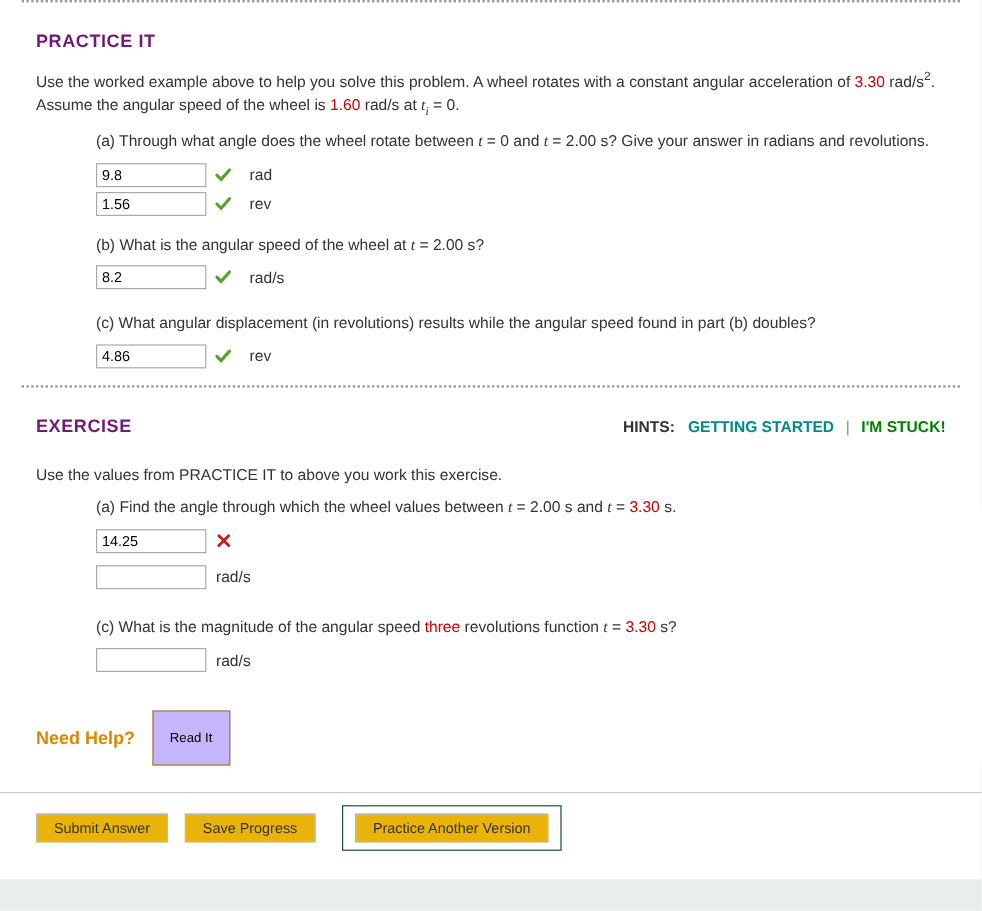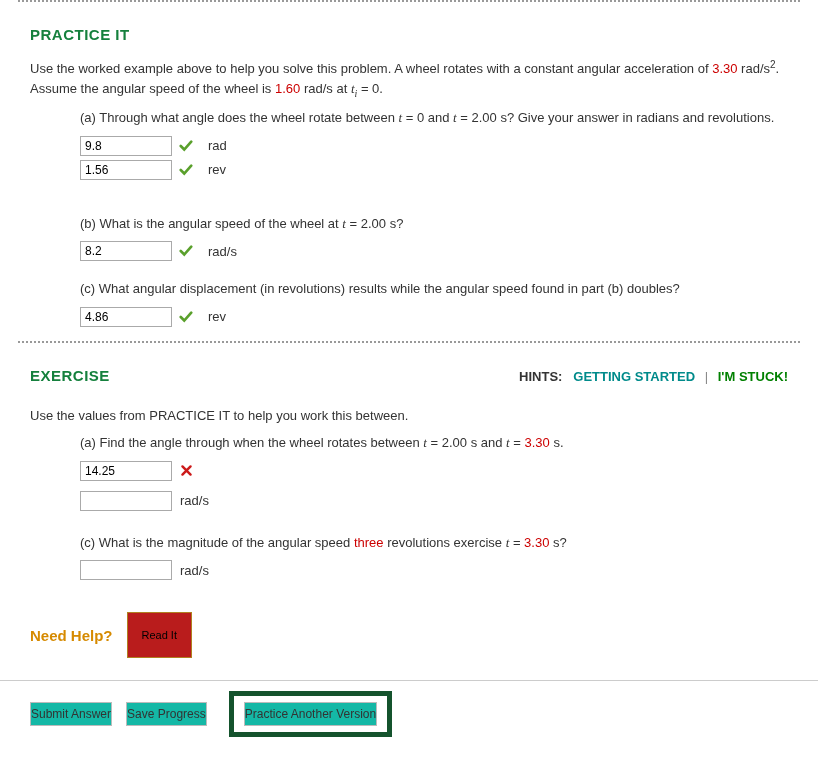--- a/index.html
+++ b/index.html
@@ -17,21 +17,21 @@
   }
   .content {
     padding: 10px 30px 10px 30px;
   }
   .dotted-divider {
     border: none;
     border-top: 2px dotted #999;
     margin: 0 18px 10px 18px;
   }
   .section-title {
-    color: #15803d;
+    color: #701a75;
     font-weight: bold;
     font-size: 15px;
     letter-spacing: 0.5px;
     margin: 4px 0 14px 0;
   }
   .section-row {
     display: flex;
     justify-content: space-between;
     align-items: baseline;
   }
@@ -78,44 +78,44 @@
     display: flex;
     align-items: center;
     gap: 14px;
   }
   .need-help-label {
     color: #d68a00;
     font-weight: bold;
     font-size: 15px;
   }
   .readit-btn {
-    background: #b91c1c;
+    background: #c4b5fd;
     border: 1px solid #b08020;
     font-size: 11px;
     padding: 16px 14px;
     cursor: pointer;
   }
   .bottom-bar {
     border-top: 1px solid #ccc;
     margin: 22px 0 0 0;
     padding: 10px 30px 14px 30px;
     display: flex;
     gap: 14px;
     align-items: center;
   }
   .gray-btn {
-    background: #14b8a6;
+    background: #eab308;
     border: 1px solid #bbb;
     font-size: 12px;
     color: #333;
-    padding: 4px 0;
+    padding: 4px 14px;
     cursor: pointer;
   }
   .pav-wrap {
-    border: 5px solid #14532d;
+    border: 1px solid #14532d;
     padding: 6px 10px;
     margin-left: 8px;
   }
 </style>
 </head>
 <body>
 
 <div class="page">
 
   <hr class="dotted-divider">
@@ -148,21 +148,21 @@
         <input class="answer-input" value="1.56" style="">
         <span class="icon-cell">
           <svg viewBox="0 0 16 16" width="14" height="14">
               <path d="M2 8 L6 12 L14 3" stroke="#5aa02c" stroke-width="3" fill="none" stroke-linecap="round"></path>
             </svg>
         </span>
         <span class="unit">rev</span>
       </div>
     </div>
 
-    <div class="indent" style="margin-top:34px">
+    <div class="indent" style="margin-top:14px">
       <p>
         <span>(b) What is the angular speed of the wheel at </span><span class="i">t</span><span> = 2.00 s?</span>
       </p>
       <div class="answer-row">
         <input class="answer-input" value="8.2" style="">
         <span class="icon-cell">
           <svg viewBox="0 0 16 16" width="14" height="14">
               <path d="M2 8 L6 12 L14 3" stroke="#5aa02c" stroke-width="3" fill="none" stroke-linecap="round"></path>
             </svg>
         </span>
@@ -191,46 +191,46 @@
       <div class="section-title">EXERCISE</div>
       <div class="hints">
         <span class="hints-label">HINTS:</span>
         &nbsp;
         <a href="#" class="link-started">GETTING STARTED</a>
         <span class="hints-sep">|</span>
         <a href="#" class="link-stuck">I'M STUCK!</a>
       </div>
     </div>
 
-    <p>Use the values from PRACTICE IT to help you work this between.</p>
+    <p>Use the values from PRACTICE IT to above you work this exercise.</p>
 
     <div class="indent">
       <p>
-        <span>(a) Find the angle through when the wheel rotates between </span><span class="i">t</span><span> = 2.00 s and </span><span class="i">t</span> = <span class="highlight-red">3.30</span><span> s.</span>
+        <span>(a) Find the angle through which the wheel values between </span><span class="i">t</span><span> = 2.00 s and </span><span class="i">t</span> = <span class="highlight-red">3.30</span><span> s.</span>
       </p>
       <div class="answer-row">
         <input class="answer-input" value="14.25" style="">
         <span class="icon-cell">
           <svg viewBox="0 0 16 16" width="13" height="13">
               <path d="M3 3 L13 13 M13 3 L3 13" stroke="#cc1a1a" stroke-width="3" stroke-linecap="round"></path>
             </svg>
         </span>
       </div>
     </div>
 
     <div class="indent" style="margin-top:10px">
       <div class="answer-row">
         <input class="answer-input" value="" style="">
         <span class="unit" style="margin-left:2px">rad/s</span>
       </div>
     </div>
 
     <div class="indent" style="margin-top:22px">
       <p>
-        <span>(c) What is the magnitude of the angular speed </span><span class="highlight-red">three</span><span> revolutions exercise </span><span class="i">t</span> = <span class="highlight-red">3.30</span><span> s?</span>
+        <span>(c) What is the magnitude of the angular speed </span><span class="highlight-red">three</span><span> revolutions function </span><span class="i">t</span> = <span class="highlight-red">3.30</span><span> s?</span>
       </p>
       <div class="answer-row">
         <input class="answer-input" value="" style="">
         <span class="unit" style="margin-left:2px">rad/s</span>
       </div>
     </div>
   </div>
 
   <div class="need-help">
     <span class="need-help-label">Need Help?</span>

